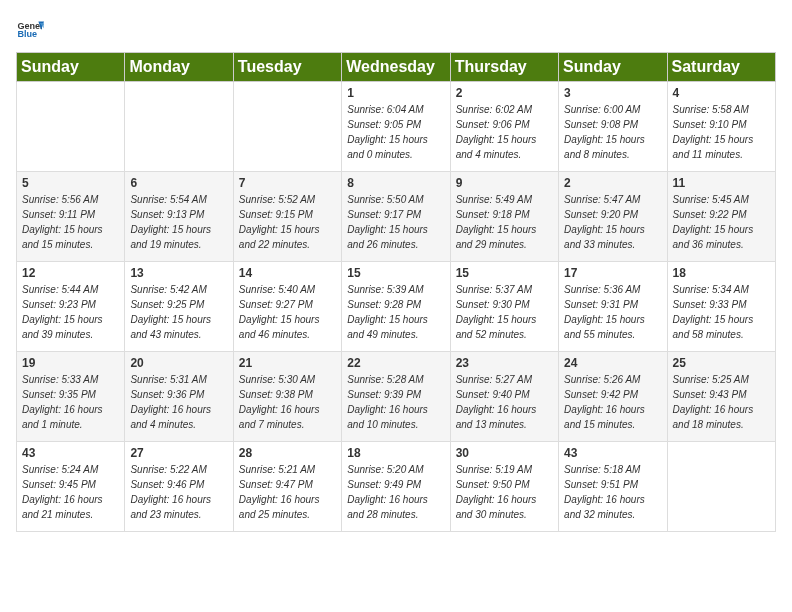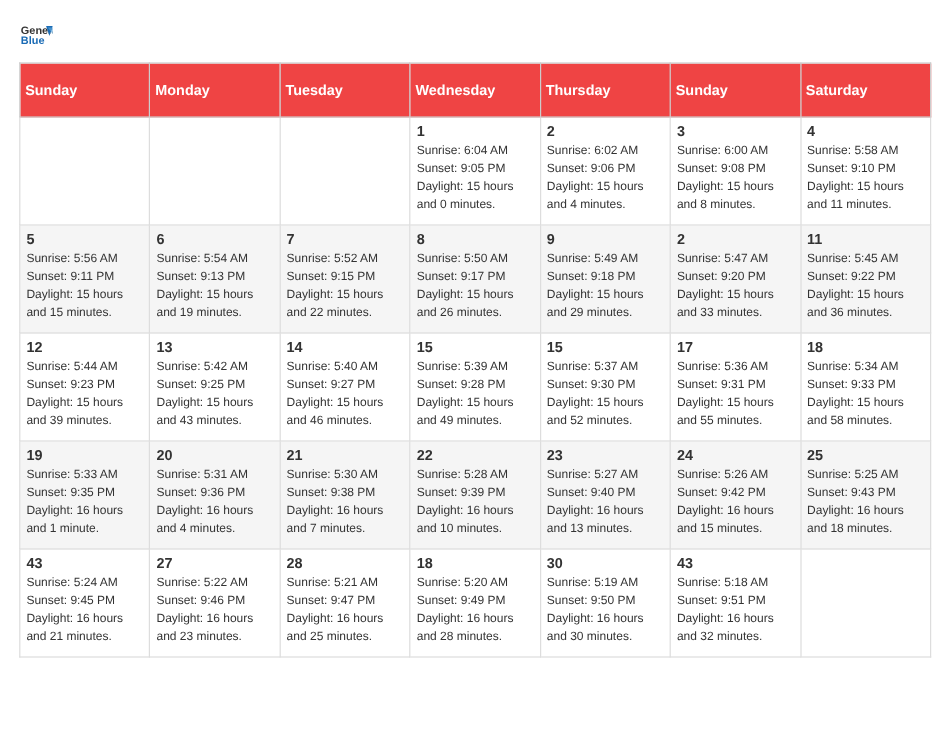--- a/index.html
+++ b/index.html
@@ -36,25 +36,25 @@
     .location {
       font-size: 16px;
       color: #555;
     }
     table {
       width: 100%;
       border-collapse: collapse;
       table-layout: fixed;
     }
     th {
-      background-color: #ef4444;
+      background-color: #4d7c0f;
       color: #fff;
-      font-size: 12px;
+      font-size: 16px;
       font-weight: bold;
-      padding: 15px 4px;
+      padding: 5px 4px;
       text-align: left;
       border: 1px solid #ccc;
     }
     td {
       vertical-align: top;
       border: 1px solid #ddd;
       padding: 4px 5px;
       font-size: 10.5px;
       color: #333;
       background: #fff;
@@ -66,20 +66,21 @@
     .day-num {
       font-weight: bold;
       font-size: 12px;
       display: block;
       margin-bottom: 2px;
     }
     .day-info {
       font-size: 10px;
       line-height: 1.5;
       color: #333;
+      font-style: italic;
     }
     .empty-cell {
       background: #fff !important;
     }
   </style>
 </head>
 <body>
 
 <div class="header">
   <div class="logo">

